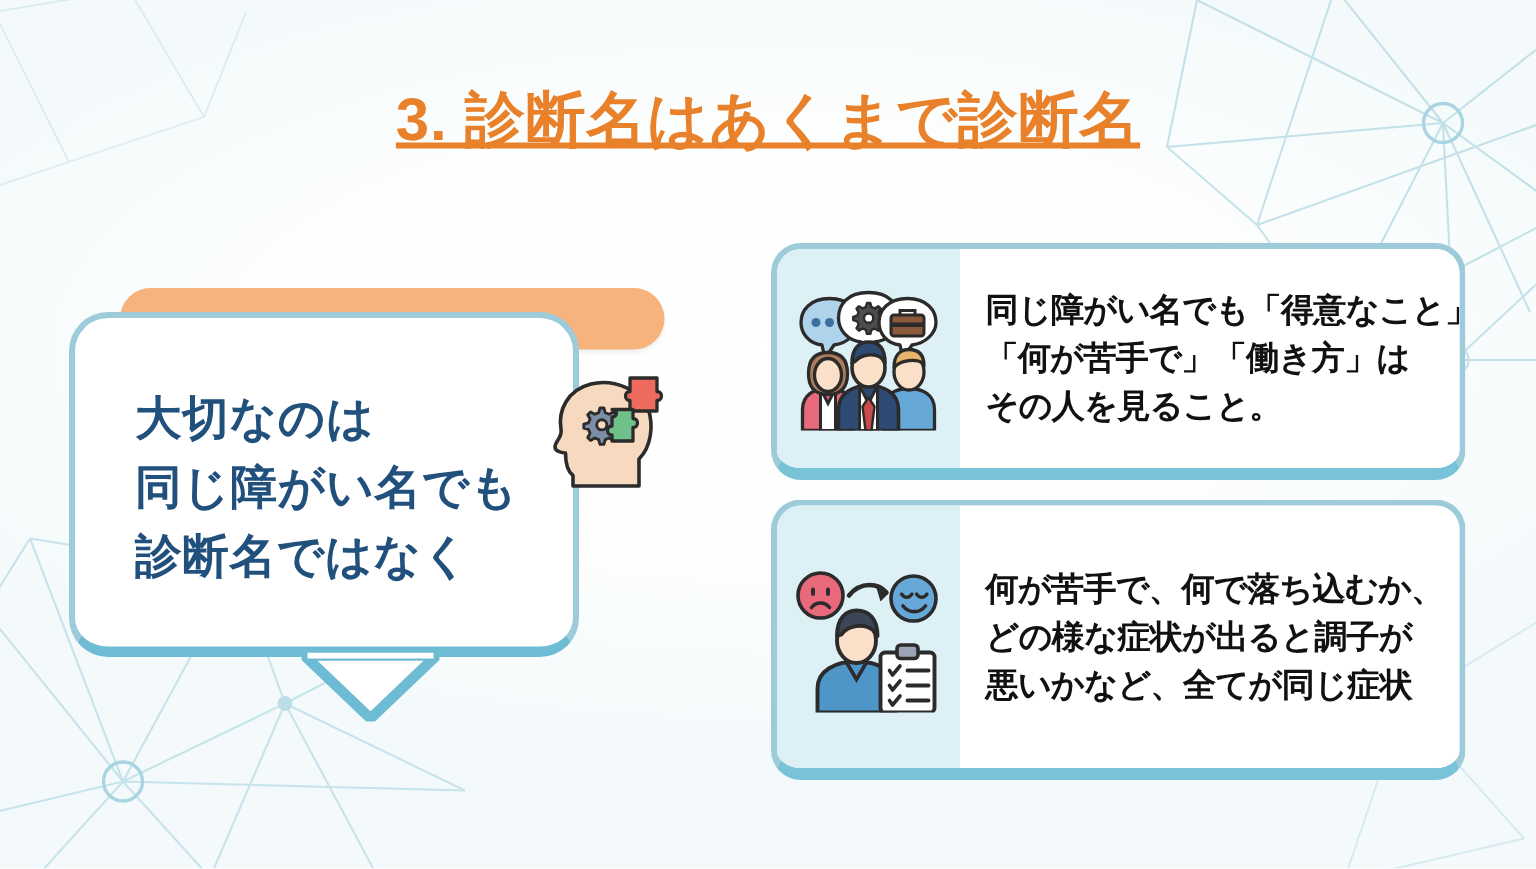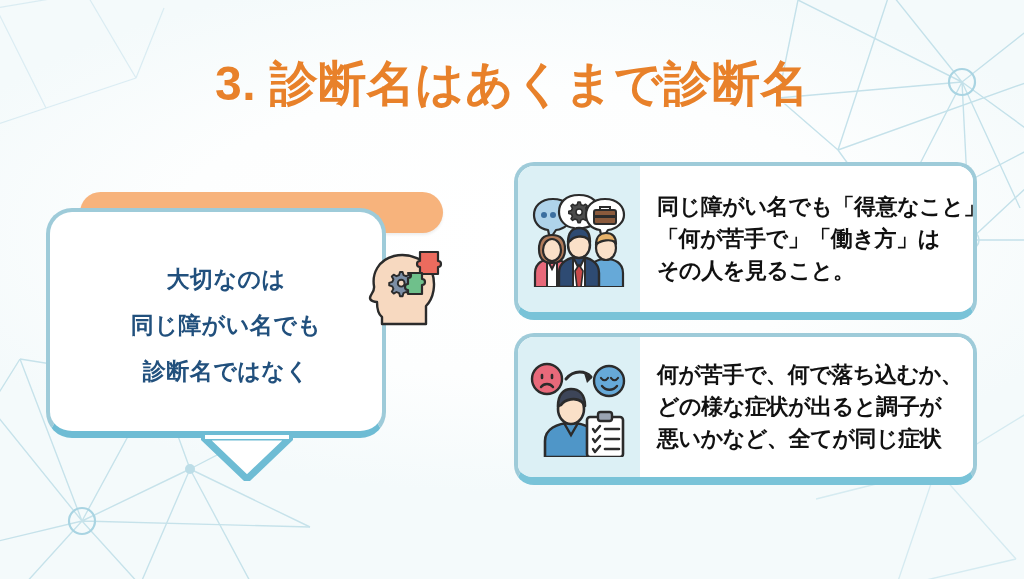--- a/index.html
+++ b/index.html
@@ -33,26 +33,27 @@
   #net-tl { top: -12px; left: -14px; }
   #net-br { bottom: -10px; right: -12px; }
 
   
   #title {
     position: absolute;
     left: 0;
     top: 52px;
     width: 1024px;
     text-align: center;
-    font-size: 48px;
+    font-size: 40px;
     font-weight: bold;
     letter-spacing: 0.5px;
     color: #E8812A;
     text-shadow: 0 1px 0 rgba(255,255,255,0.6);
     white-space: nowrap;
+    text-decoration: underline;
   }
 
   
   #callout-wrap {
     position: absolute;
     left: 46px;
     top: 208px;
     width: 340px;
     height: 262px;
   }
@@ -70,29 +71,28 @@
   }
   #callout-tail {
     position: absolute;
     left: 155px;
     top: 227px;
     width: 92px;
     height: 46px;
   }
   #callout-text {
     position: absolute;
-    left: 30px;
+    left: 44px;
     top: 48px;
     width: 300px;
     color: #21507D;
-    font-size: 23px;
+    font-size: 31px;
     font-weight: bold;
     line-height: 46px;
     letter-spacing: 0.5px;
-    text-align: center;
   }
   #callout-text div { white-space: nowrap; }
 
   #orange-pill {
     position: absolute;
     left: 80px;
     top: 192px;
     width: 363px;
     height: 41px;
     background: #F7B37C;
@@ -115,21 +115,21 @@
     width: 463px;
     box-sizing: border-box;
     display: flex;
     background: #ffffff;
     border: 4px solid #9ecbd9;
     border-bottom: 8px solid #79c3d8;
     border-radius: 20px;
     overflow: hidden;
   }
   #card-1 { top: 162px; height: 158px; }
-  #card-2 { top: 333px; height: 152px; }
+  #card-2 { top: 333px; height: 187px; }
 
   .card-icon-pane {
     flex: 0 0 122px;
     background: #DCF0F5;
     display: flex;
     align-items: center;
     justify-content: center;
   }
   .card-text-pane {
     flex: 1 1 auto;

